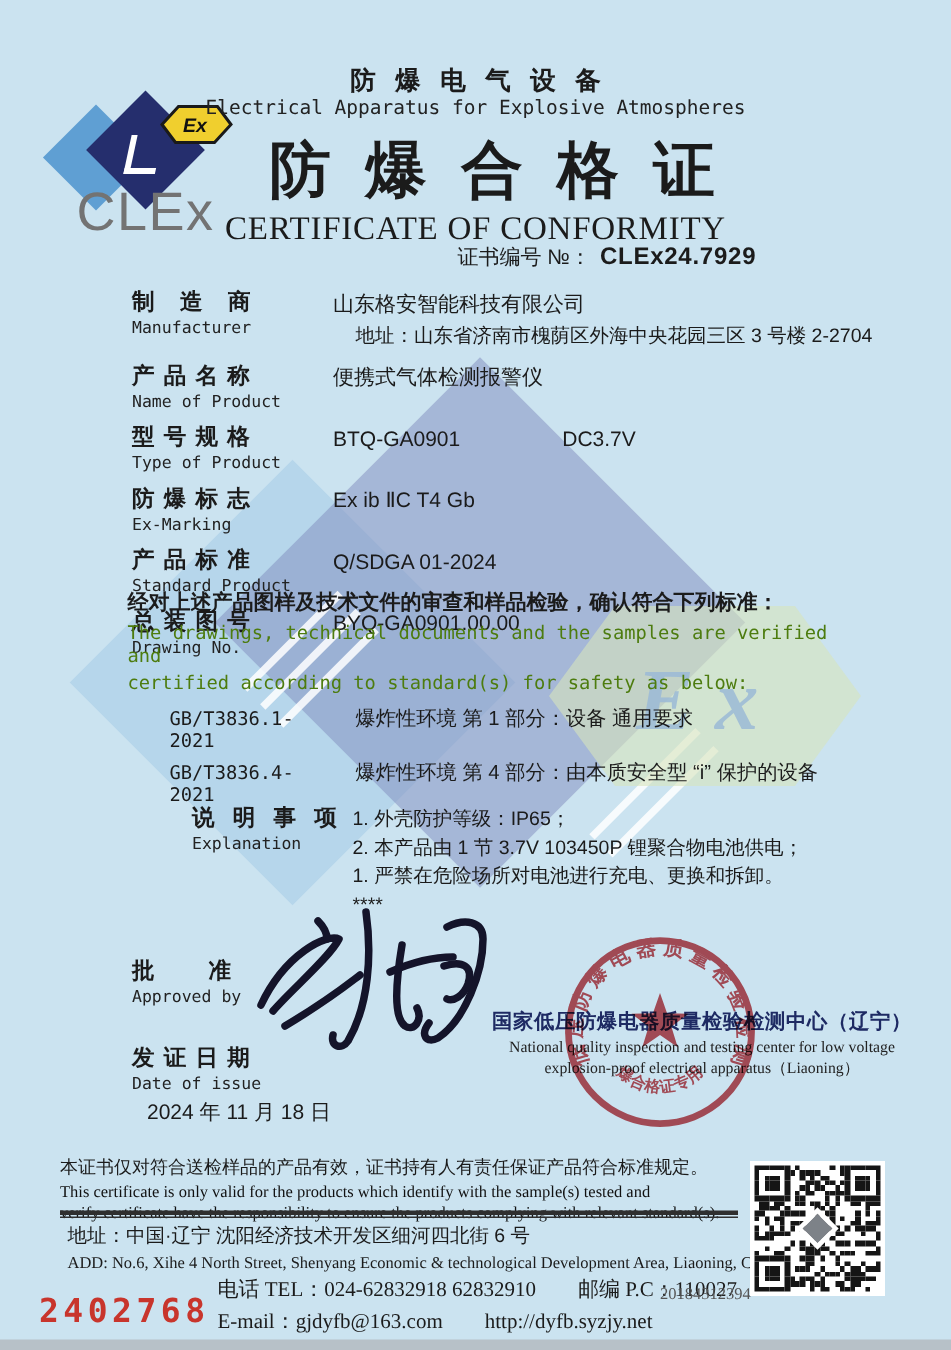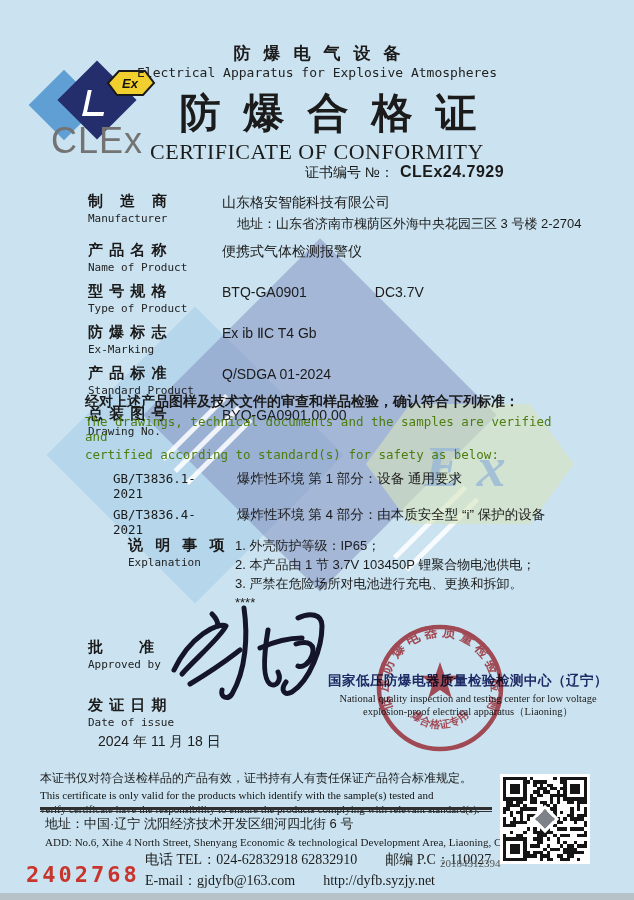--- a/index.html
+++ b/index.html
@@ -216,21 +216,21 @@
   </div>
 
   <div class="expl">
     <div class="flabel">
         <div class="flc">说 明 事 项</div>
       <div class="fle">Explanation</div>
       </div>
     <div class="items">
       <div>1. 外壳防护等级：IP65；</div>
       <div>2. 本产品由 1 节 3.7V 103450P 锂聚合物电池供电；</div>
-      <div>3. 严禁在危险场所对电池进行充电、更换和拆卸。</div>
+      <div>1. 严禁在危险场所对电池进行充电、更换和拆卸。</div>
       <div>****</div>
     </div>
   </div>
 
   <div class="approve">
     <div class="flc">批　　准</div>
     <div class="fle">Approved by</div>
   </div>
   <div class="sig" title="刘畅">
     <svg width="180" height="118" viewBox="0 0 180 118" fill="none" stroke="#14142a" stroke-width="5" stroke-linecap="round" stroke-linejoin="round">

